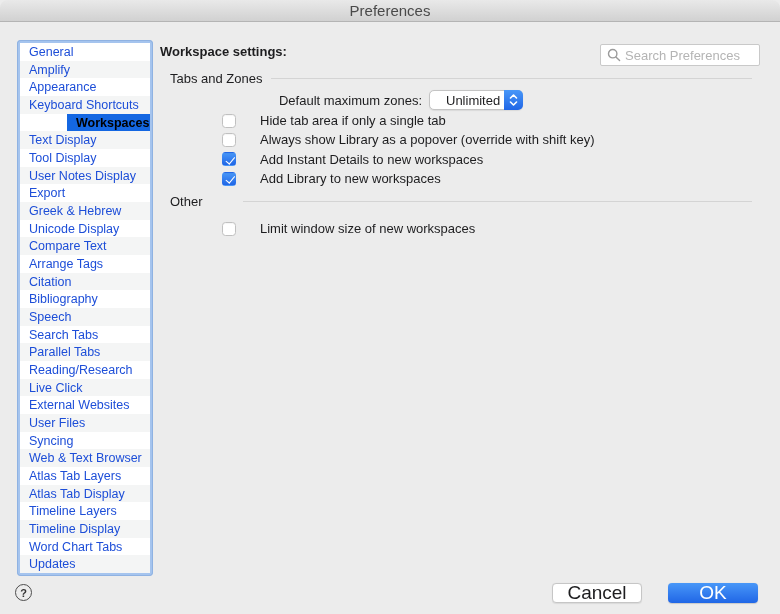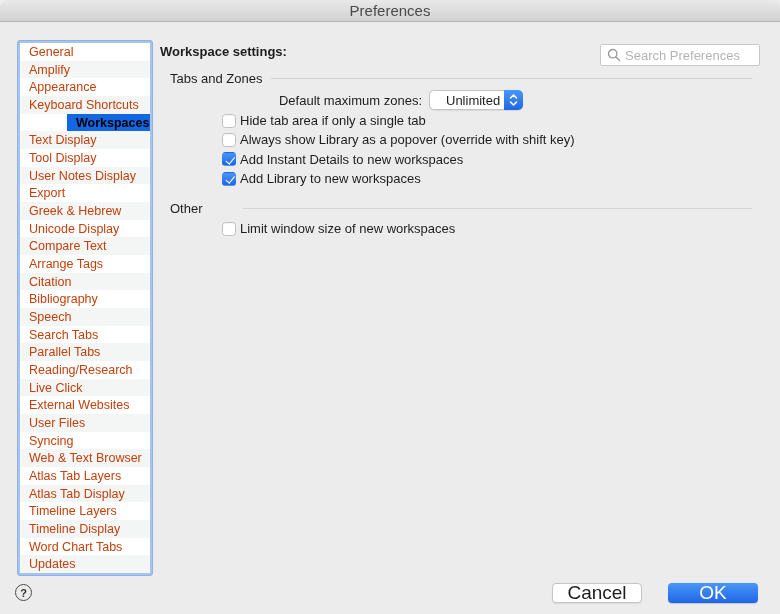--- a/index.html
+++ b/index.html
@@ -29,21 +29,21 @@
     background:var(--focus_ring,#a5c4ee);
     border-radius:4px; padding:3px;
     box-shadow:0 0 0 1px #8fb2e2 inset;
   }
   .sidebar-list {
     background:#fff; width:100%; height:100%;
     display:flex; flex-direction:column; overflow:hidden;
   }
   .sidebar-item {
     flex:1; display:flex; align-items:center;
-    padding-left:9px; font-size:12.5px; color:#c2410c;
+    padding-left:9px; font-size:12.5px; color:#1d4ed8;
     white-space:nowrap; cursor:default;
   }
   .sidebar-item:nth-child(even) { background:#f4f5f5; }
   .sidebar-item.selected { background:var(--selection_blue,#1467e2) !important; color:#000000; font-weight:700;margin-left:47px; }
 
   
   .page-title {
     position:absolute; left:160px; top:44px;
     font-size:13px; font-weight:700;
   }
@@ -94,21 +94,21 @@
   .checkbox.checked {
     background:linear-gradient(var(--accent_top,#4897f8),var(--accent_bottom,#2066e6));
     border-color:transparent;
   }
   .checkbox.checked::after {
     content:''; position:absolute; left:4.5px; top:1.6px;
     width:3.6px; height:7.6px;
     border:solid #fff; border-width:0 1.6px 1.6px 0;
     transform:rotate(40deg);
   }
-  .checkbox-row .cb-label { font-size:13px; margin-left:4px; white-space:nowrap; }
+  .checkbox-row .cb-label { font-size:13px; margin-left:24px; white-space:nowrap; }
 
   
   .help-button {
     position:absolute; left:15px; top:584px; width:17px; height:17px;
     border:1.5px solid #4d4d4d; border-radius:50%;
     display:flex; align-items:center; justify-content:center;
     font-size:11px; font-weight:700; color:#333; background:transparent; cursor:default;
   }
   .btn {
     position:absolute; top:583px; width:90px; height:20px;
@@ -209,21 +209,21 @@
     <div class="checkbox-row">
       <span class="checkbox checked"></span>
       <span class="cb-label">Add Instant Details to new workspaces</span>
     </div>
     <div class="checkbox-row">
       <span class="checkbox checked"></span>
       <span class="cb-label">Add Library to new workspaces</span>
     </div>
   </div>
 
-  <div class="section-header" style="top:201px;gap:32px;">
+  <div class="section-header" style="top:194px;gap:32px;">
     <span>Other</span>
     <div class="rule"></div>
   </div>
 
   <div class="checkbox-group" style="top:219px;">
     <div class="checkbox-row">
       <span class="checkbox"></span>
       <span class="cb-label">Limit window size of new workspaces</span>
     </div>
   </div>

